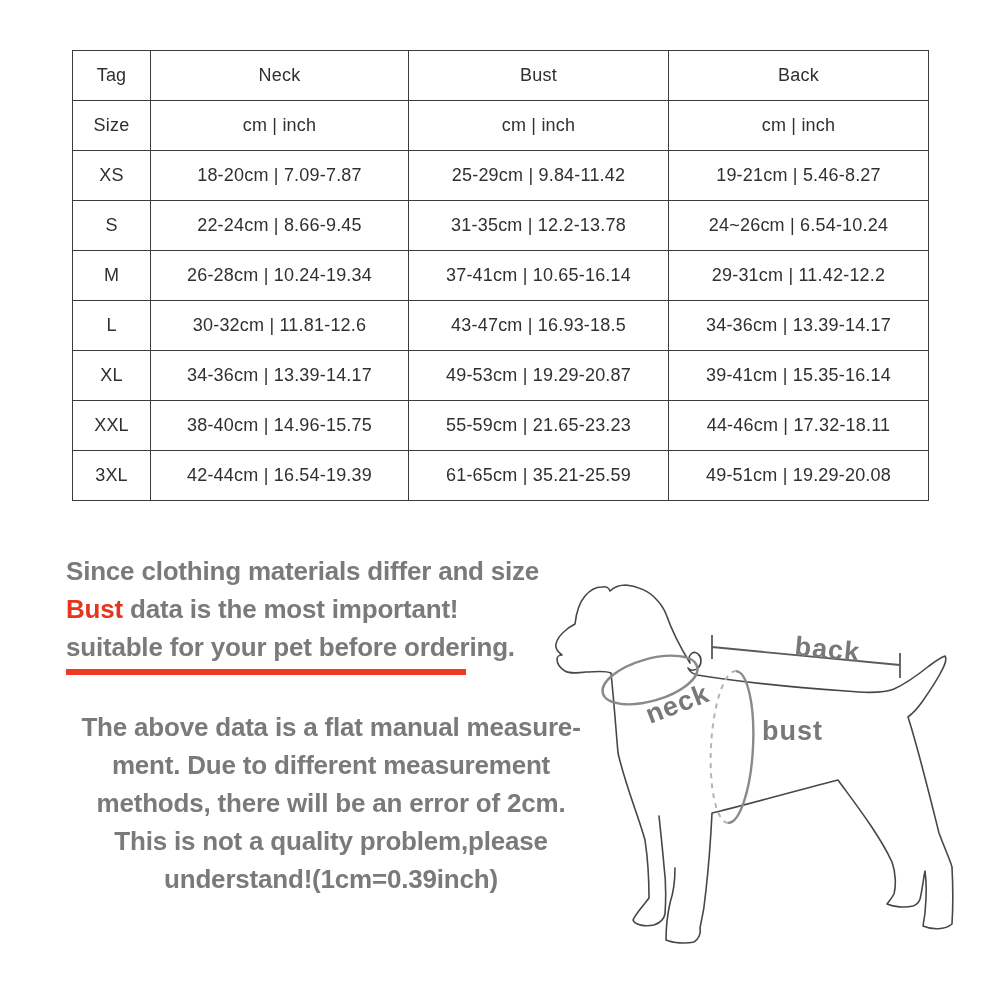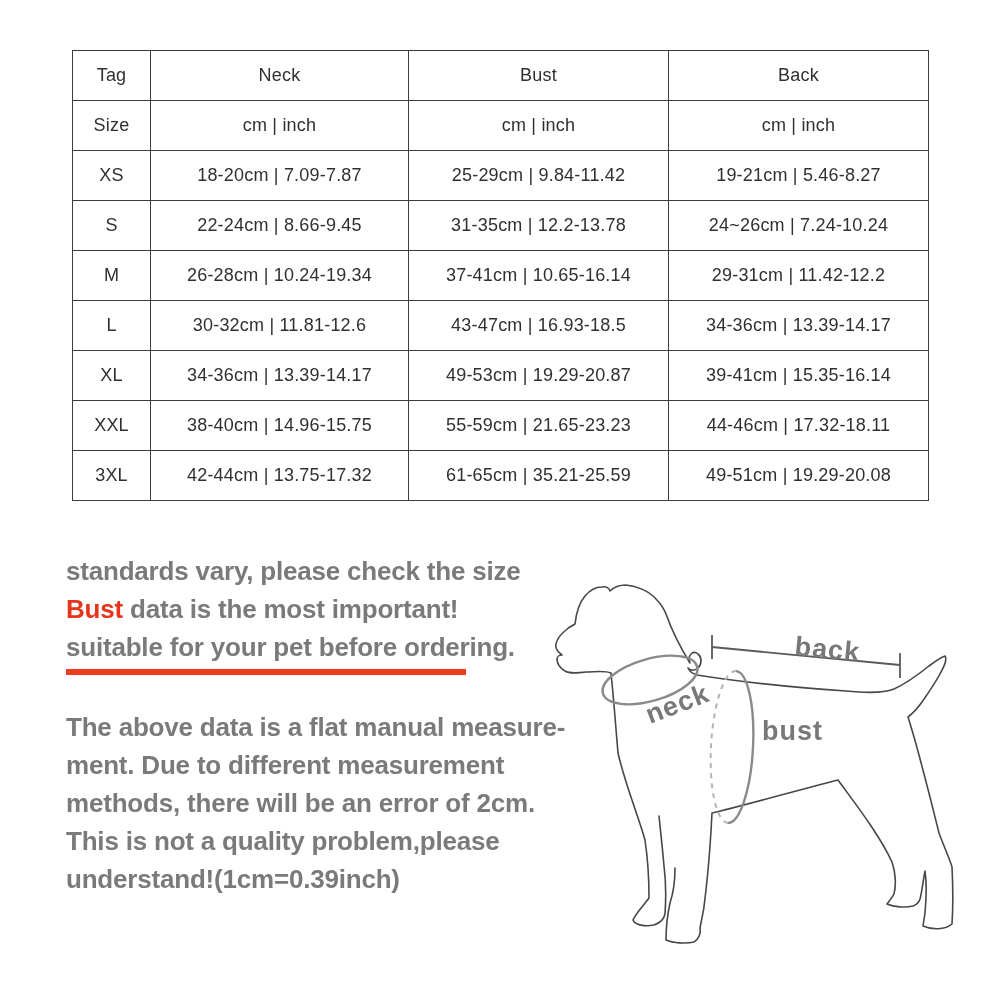--- a/index.html
+++ b/index.html
@@ -19,21 +19,21 @@
     white-space:nowrap;overflow:hidden;
   }
   
   .notes{position:absolute;left:66px;top:552px;width:530px;}
   .note-line{
     font-size:26px;font-weight:700;color:#7a7a7a;
     line-height:38px;white-space:nowrap;letter-spacing:-0.2px;
   }
   .note-line .hl{color:#e7351c;}
   .red-underline{width:400px;height:6px;background:#ee3a21;margin-top:3px;}
-  .disclaimer{margin-top:33px;}
+  .disclaimer{margin-top:33px;text-align:center;}
   
   .diagram{position:absolute;left:548px;top:572px;}
   .sketch{stroke:#474747;stroke-width:1.6;fill:none;
           stroke-linecap:round;stroke-linejoin:round;}
   .band{stroke:#8a8a8a;stroke-width:2.4;fill:none;}
   .band-dash{stroke:#b3b3b3;stroke-width:2;fill:none;stroke-dasharray:5 5;}
   .measure{stroke:#5a5a5a;stroke-width:1.8;fill:none;stroke-linecap:butt;}
   .diagram-label{
     font-family:"Liberation Sans",sans-serif;font-size:27px;font-weight:600;
     fill:#787878;letter-spacing:1px;
@@ -65,21 +65,21 @@
     <tr>
       <td>XS</td>
       <td>18-20cm | 7.09-7.87</td>
       <td>25-29cm | 9.84-11.42</td>
       <td>19-21cm | 5.46-8.27</td>
     </tr>
     <tr>
       <td>S</td>
       <td>22-24cm | 8.66-9.45</td>
       <td>31-35cm | 12.2-13.78</td>
-      <td>24~26cm | 7.24-10.24</td>
+      <td>24~26cm | 6.54-10.24</td>
     </tr>
     <tr>
       <td>M</td>
       <td>26-28cm | 10.24-19.34</td>
       <td>37-41cm | 10.65-16.14</td>
       <td>29-31cm | 11.42-12.2</td>
     </tr>
     <tr>
       <td>L</td>
       <td>30-32cm | 11.81-12.6</td>
@@ -93,30 +93,30 @@
       <td>39-41cm | 15.35-16.14</td>
     </tr>
     <tr>
       <td>XXL</td>
       <td>38-40cm | 14.96-15.75</td>
       <td>55-59cm | 21.65-23.23</td>
       <td>44-46cm | 17.32-18.11</td>
     </tr>
     <tr>
       <td>3XL</td>
-      <td>42-44cm | 13.75-17.32</td>
+      <td>42-44cm | 16.54-19.39</td>
       <td>61-65cm | 35.21-25.59</td>
       <td>49-51cm | 19.29-20.08</td>
     </tr>
   </tbody>
 </table>
 
 <div class="notes">
   <div>
-    <div class="note-line">standards vary, please check the size</div>
+    <div class="note-line">Since clothing materials differ and size</div>
     <div class="note-line"><span class="hl">Bust</span><span> data is the most important!</span></div>
     <div class="note-line">suitable for your pet before ordering.</div>
     <div class="red-underline"></div>
   </div>
   <div class="disclaimer">
     <div class="note-line">The above data is a flat manual measure-</div>
     <div class="note-line">ment. Due to different measurement</div>
     <div class="note-line">methods, there will be an error of 2cm.</div>
     <div class="note-line">This is not a quality problem,please</div>
     <div class="note-line">understand!(1cm=0.39inch)</div>

